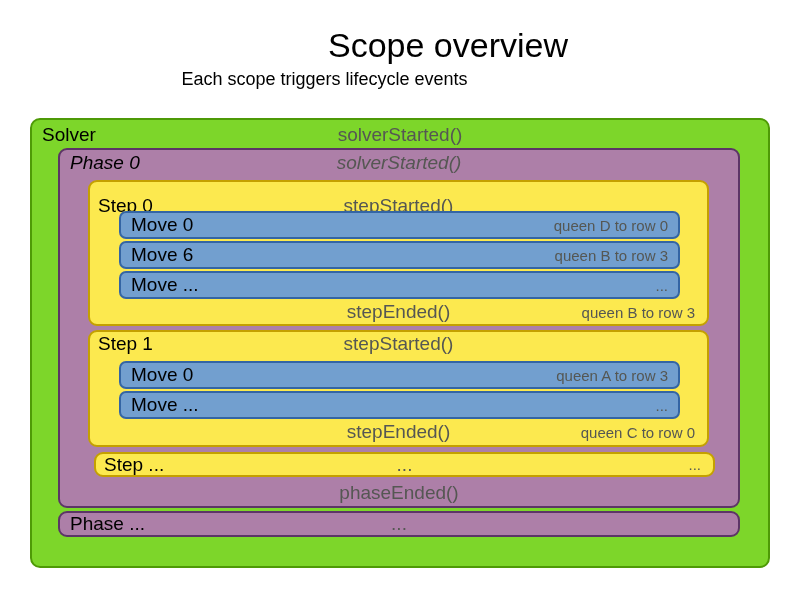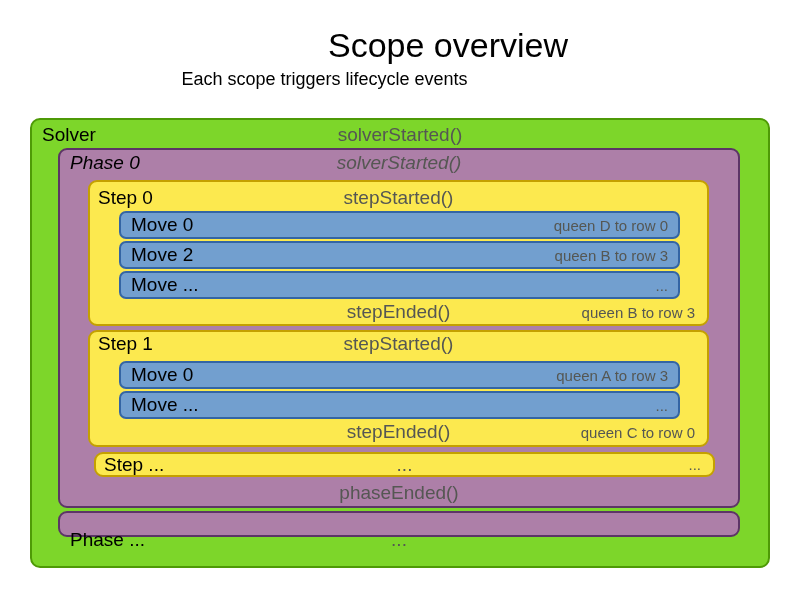--- a/index.html
+++ b/index.html
@@ -86,31 +86,31 @@
     </div>
 
     <div class="box phase-box phase0-box">
 
       <div class="row" style="top:0;height:26px;font-style:italic;">
         <span class="scope-label">Phase 0</span>
         <span class="event-center event-text">solverStarted()</span>
       </div>
 
       <div class="box step-box step0-box">
-        <div class="row" style="top:4px;height:24px;">
+        <div class="row" style="top:12px;height:24px;">
           <span class="scope-label" style="left:8px;">Step 0</span>
           <span class="event-center event-text">stepStarted()</span>
         </div>
 
         <div class="box move-box" style="top:29px;">
           <span class="scope-label">Move 0</span>
           <span class="note-text">queen D to row 0</span>
         </div>
         <div class="box move-box" style="top:59px;">
-          <span class="scope-label">Move 2</span>
+          <span class="scope-label">Move 6</span>
           <span class="note-text">queen B to row 3</span>
         </div>
         <div class="box move-box" style="top:89px;">
           <span class="scope-label">Move ...</span>
           <span class="note-text">...</span>
         </div>
 
         <div class="row" style="top:117px;height:26px;">
           <span class="event-center event-text">stepEnded()</span>
           <span class="note-right note-text">queen B to row 3</span>
@@ -145,21 +145,21 @@
           <span class="note-right note-text">...</span>
         </div>
       </div>
 
       <div class="row" style="top:330px;height:26px;padding-left:18px;">
         <span class="event-center event-text">phaseEnded()</span>
       </div>
     </div>
 
     <div class="box phase-box phase-more-box">
-      <div class="row" style="top:16px;height:22px;">
+      <div class="row" style="top:0;height:22px;">
         <span class="scope-label">Phase ...</span>
         <span class="event-center event-text">...</span>
       </div>
     </div>
 
   </div>
 
 </div>
 
 </body></html>

